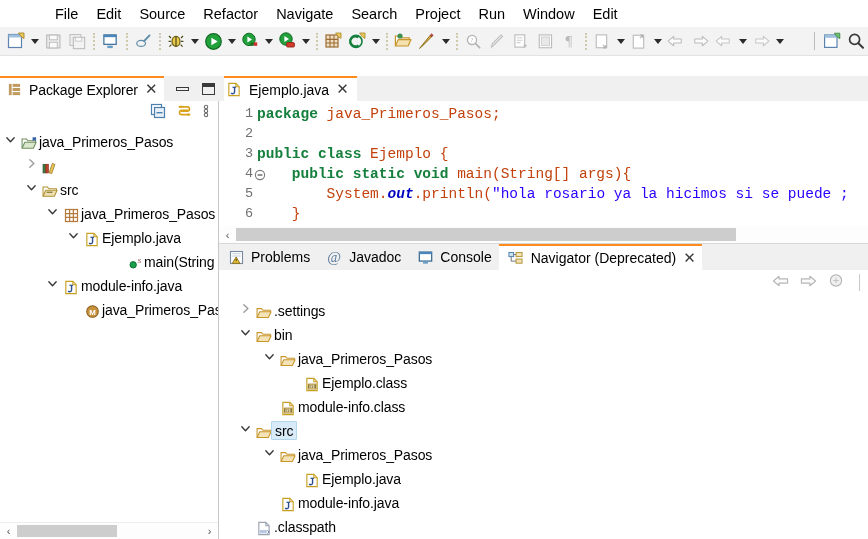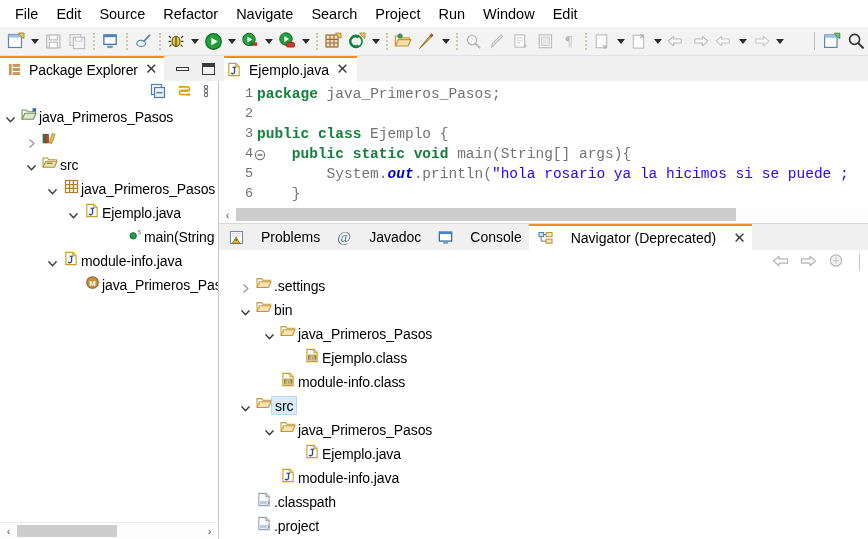--- a/index.html
+++ b/index.html
@@ -9,21 +9,21 @@
     font-size: 13px;
     background: #ffffff;
     overflow: hidden;
     color: #000;
   }
   #app { width: 868px; height: 539px; position: relative; display: flex; flex-direction: column; }
 
   
   .menubar {
     height: 27px; display: flex; align-items: center;
-    background: #ffffff; padding-left: 6px; flex: 0 0 27px;
+    background: #ffffff; padding-left: 6px; flex: 0 0 27px; margin-left: 40px;
   }
   .menu-item {
     padding: 3px 9px; font-size: 14.5px; color: #000; cursor: default; white-space: nowrap;
   }
 
   
   .toolbar {
     height: 29px; flex: 0 0 29px; display: flex; align-items: center;
     background: #f3f3f3; border-bottom: 1px solid #e2e2e2;
     padding-left: 4px; gap: 0px;
@@ -34,21 +34,21 @@
     content:""; border-left:4px solid transparent; border-right:4px solid transparent;
     border-top: 5px solid #2b2b2b;
   }
   .tb-sep { width: 9px; height: 24px; display:flex; align-items:center; justify-content:center; }
   .tb-sep::after { content:""; width:0; height:17px; border-left: 2px dotted #cfc9ad; }
   .tb-sep-solid { width: 11px; height: 24px; display:flex; align-items:center; justify-content:center; }
   .tb-sep-solid::after { content:""; width:0; height:18px; border-left: 1px solid #bdbdbd; }
   .tb-spacer { flex: 1 1 auto; }
 
   
-  .body-area { flex: 1 1 auto; display: flex; min-height: 0; }
+  .body-area { flex: 1 1 auto; display: flex; min-height: 0; margin-top: 20px; }
 
   
   .left-panel {
     width: 219px; flex: 0 0 219px; display: flex; flex-direction: column;
     background: #ffffff; border-right: 1px solid #c8c8c8; min-height: 0;
   }
   .pe-tabrow {
     height: 25px; flex: 0 0 25px; display: flex; align-items: stretch;
     background: #f0f0f0; position: relative;
   }
@@ -66,21 +66,21 @@
   .max-btn { width: 13px; height: 12px; border: 1.6px solid #3a3a3a; border-top-width: 4px; }
 
   .pe-toolrow {
     height: 23px; flex: 0 0 23px; display: flex; align-items: center; justify-content: flex-end;
     gap: 10px; padding-right: 9px; background: #ffffff;
   }
 
   
   .tree { flex: 1 1 auto; overflow: hidden; position: relative; background: #fff; padding-top: 3px; }
   .trow {
-    height: 24px; display: flex; align-items: flex-start; white-space: nowrap;
+    height: 24px; display: flex; align-items: flex-end; white-space: nowrap;
     font-size: 14px; cursor: default;
   }
   .trow.sel .tlabel-box { background: #d9ebf9; border: 1px solid #b4d5ee; border-radius: 1px; padding: 0 3px; margin-left: -3px; }
   .twist { width: 17px; height: 24px; flex: 0 0 17px; display:flex; align-items:center; justify-content:center; }
   .twist svg { display:block; }
   .ticon { width: 20px; flex: 0 0 20px; display:flex; align-items:center; justify-content:center; }
   .tlabel-box { display:flex; align-items:center; height: 19px; }
   .tlabel { font-size: 14px; color: #000; letter-spacing: -0.1px; }
   .tlabel.dim { color: #8c8c8c; }
 
@@ -114,26 +114,26 @@
     position:absolute; right: -9px; top: 4px; width: 12px; height: 12px;
   }
   .code {
     flex: 1 1 auto; padding-top: 3px; font-family: "Liberation Mono", monospace;
     font-size: 14.5px; overflow: hidden; white-space: pre; min-width: 0;
   }
   .cline { height: 20px; line-height: 20px; }
   .kw { color: #15803d; font-weight: bold; }
   .str { color: #2a00ff; }
   .fld { color: #0000c0; font-weight: bold; font-style: italic; }
-  .plain { color: #737373; text-align: right; }
+  .plain { color: #c2410c; text-align: right; }
 
   
   .bottom-panel { flex: 1 1 auto; display:flex; flex-direction:column; background:#fff; min-height:0; border-top:1px solid #d8d8d8;}
   .bv-tabrow { height: 26px; flex: 0 0 26px; display:flex; align-items: stretch; background:#f0f0f0; }
-  .bv-tab { display:flex; align-items:center; gap:15px; padding: 0 7px; font-size:14px; white-space:nowrap; color:#000;}
+  .bv-tab { display:flex; align-items:center; gap:5px; padding: 0 7px; font-size:14px; white-space:nowrap; color:#000;}
   .bv-tab.active { background:#ffffff; border-top: 2px solid #ff8a1e; padding-right: 4px; }
   .bv-toolrow { height: 24px; flex:0 0 24px; display:flex; align-items:center; justify-content:flex-end; gap:11px; padding-right:8px; background:#fff;}
   .bv-sep { width:0; height:17px; border-left:1px solid #c9c9c9; margin-left:4px;}
 
   svg { overflow: visible; }
 </style>
 </head>
 <body>
 
 <div id="app">

